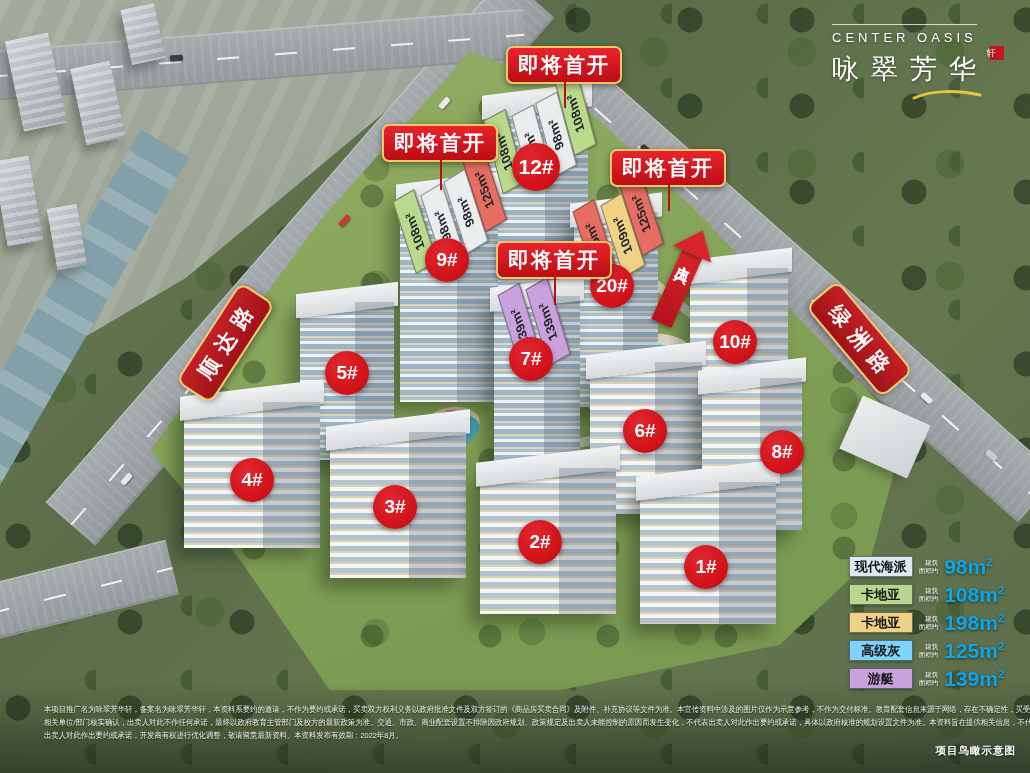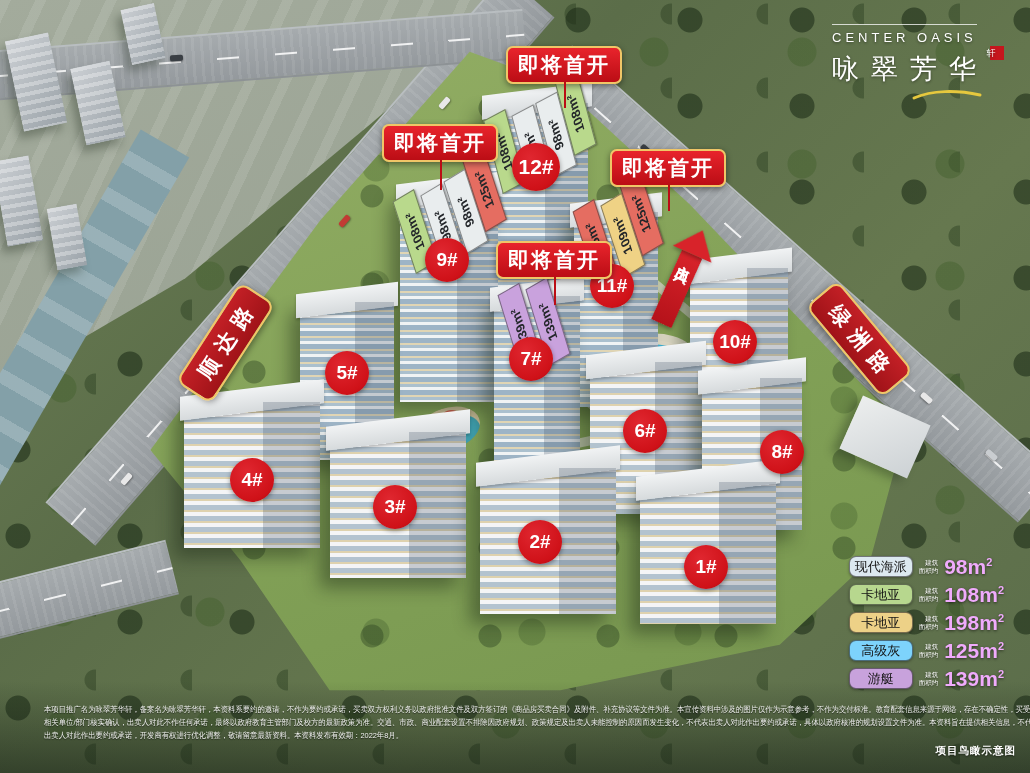--- a/index.html
+++ b/index.html
@@ -98,26 +98,26 @@
   .exit-arrow .head{width:0;height:0;margin:0 auto;border-left:21px solid transparent;
         border-right:21px solid transparent;border-bottom:26px solid var(--arrow_red);
         filter:drop-shadow(0 2px 2px rgba(0,0,0,.35));}
   .exit-arrow .shaft{width:22px;height:76px;margin:0 auto;display:flex;justify-content:center;
         background:linear-gradient(180deg,var(--arrow_red),#b5121a);
         box-shadow:0 2px 4px rgba(0,0,0,.35);}
   .exit-arrow .shaft span{writing-mode:vertical-rl;color:#fff;font-weight:bold;font-size:14px;
         letter-spacing:2px;margin-top:2px;}
   .legend{position:absolute;right:26px;top:556px;z-index:9;display:flex;flex-direction:column;gap:7px;}
   .lrow{display:flex;align-items:center;gap:6px;}
-  .lbox{width:64px;height:21px;border-radius:7px;border:1px solid rgba(40,40,40,.6);
-        display:flex;align-items:center;justify-content:center;font-size:13px;font-weight:normal;
+  .lbox{width:64px;height:21px;border-radius:0;border:1px solid rgba(40,40,40,.6);
+        display:flex;align-items:center;justify-content:center;font-size:13px;font-weight:bold;
         color:#141414;box-shadow:0 1px 3px rgba(0,0,0,.35);margin-left:35px;}
   .lprefix{display:flex;flex-direction:column;font-size:6.5px;line-height:1.15;color:#fff;
         text-align:right;text-shadow:0 1px 2px rgba(0,0,0,.6);}
-  .lval{color:#f0abfc;font-size:21px;font-weight:bold;line-height:1;
+  .lval{color:#0ea5e9;font-size:21px;font-weight:bold;line-height:1;
         text-shadow:0 1px 3px rgba(0,0,0,.6);}
   .lval sup{font-size:11px;}
   .shade{position:absolute;left:0;right:0;bottom:0;height:92px;z-index:6;
         background:linear-gradient(transparent,rgba(18,28,18,.55));}
   .disclaimer{position:absolute;left:44px;top:703px;z-index:9;color:rgba(255,255,255,.92);
         font-size:8px;line-height:13px;white-space:nowrap;transform:scaleX(.92);
         transform-origin:left top;text-shadow:0 1px 1px rgba(0,0,0,.6);}
   .caption{position:absolute;right:14px;top:744px;z-index:9;color:#fff;font-size:10.5px;
         font-weight:bold;letter-spacing:1px;text-shadow:0 1px 2px rgba(0,0,0,.6);}
 </style>
@@ -253,21 +253,21 @@
   <div class="badge" style="left:684px;top:545px;">1#</div>
   <div class="badge" style="left:518px;top:520px;">2#</div>
   <div class="badge" style="left:373px;top:485px;">3#</div>
   <div class="badge" style="left:230px;top:458px;">4#</div>
   <div class="badge" style="left:325px;top:351px;">5#</div>
   <div class="badge" style="left:623px;top:409px;">6#</div>
   <div class="badge" style="left:509px;top:337px;">7#</div>
   <div class="badge" style="left:760px;top:430px;">8#</div>
   <div class="badge" style="left:425px;top:238px;">9#</div>
   <div class="badge" style="left:713px;top:320px;">10#</div>
-  <div class="badge" style="left:590px;top:264px;">11#</div>
+  <div class="badge" style="left:590px;top:264px;">20#</div>
   <div class="badge" style="left:512px;top:143px;width:48px;height:48px;font-size:21px;">12#</div>
 
   <div class="ribbon" style="left:166px;top:322px;transform:rotate(-57deg);">顺达路</div>
   <div class="ribbon" style="left:800px;top:318px;transform:rotate(50deg);">绿洲路</div>
 
   <div class="exit-arrow" style="left:660px;top:226px;transform:rotate(24deg);">
     <div class="head"></div>
     <div class="shaft">
         <span>主出入口</span>
       </div>

